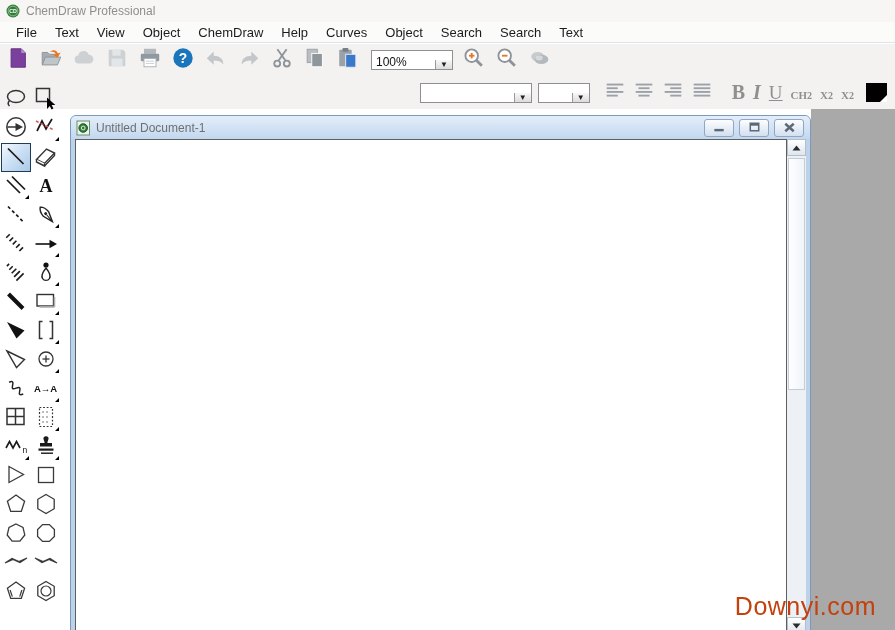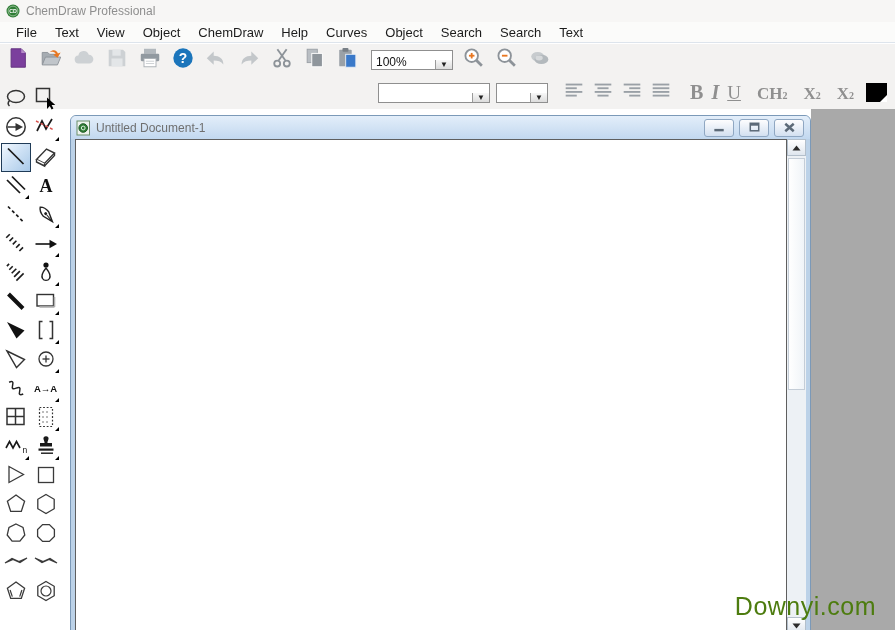--- a/index.html
+++ b/index.html
@@ -28,21 +28,21 @@
                 display:flex;align-items:center;justify-content:center;font-size:8px;color:#222;}
   #zoom-combo{width:82px;margin:0 8px 0 3px;}
   #font-combo{width:112px;margin-right:6px;}
   #size-combo{width:52px;margin-right:12px;}
   .align-btn{width:27px;height:24px;display:flex;align-items:center;justify-content:center;margin-right:2px;}
   .style-btn{margin:0 4px;color:#8f8f8f;font-family:"Liberation Serif",serif;display:flex;align-items:baseline;}
   .g-bold{font-weight:bold;font-size:20px;}
   .g-italic{font-style:italic;font-weight:bold;font-size:20px;}
   .g-underline{font-size:19px;text-decoration:underline;}
   .g-script{font-weight:bold;font-size:15px;}
-  .g-script .base{font-size:17px;margin-left:8px;}
+  .g-script .base{font-size:11px;}
   .style-btn sub,.style-btn sup{font-size:10px;font-weight:bold;}
   #color-swatch{position:relative;width:21px;height:19px;background:#000;margin-left:8px;}
   #color-swatch::after{content:"";position:absolute;right:0;bottom:0;width:0;height:0;
                        border-right:7px solid #fff;border-top:7px solid transparent;}
 
   
   #palette{position:absolute;left:1px;top:85px;display:grid;grid-template-columns:30px 30px;
            grid-auto-rows:29px;z-index:5;}
   .tool{position:relative;display:flex;align-items:center;justify-content:center;}
   .tool.selected{background:linear-gradient(135deg,#f2f8fe 0%,#cfe2f5 45%,#a9c9e8 100%);
@@ -66,21 +66,21 @@
   #vscroll{position:absolute;right:0;top:0;width:19px;bottom:0;background:#edf1f5;}
   .scroll-btn{position:absolute;left:0;width:19px;height:17px;background:linear-gradient(#ffffff,#dfe6ee);
               border:1px solid #b3bfcb;box-sizing:border-box;display:flex;align-items:center;justify-content:center;}
   #scroll-up{top:0;}
   #scroll-down{bottom:0;}
   #scroll-thumb{position:absolute;left:1px;right:1px;top:19px;height:232px;
                 background:linear-gradient(90deg,#ffffff,#f0f4f8);border:1px solid #c4cdd7;box-sizing:border-box;}
 
   
   #watermark{position:absolute;right:19px;top:592px;font-size:25px;font-weight:500;
-             letter-spacing:.5px;color:#4d7c0f;z-index:10;}
+             letter-spacing:.5px;color:#c2410c;z-index:10;}
 </style>
 </head>
 <body>
 
 <div id="app">
 
   <div id="titlebar">
     <svg width="14" height="14" viewBox="0 0 14 14">
       <circle cx="7" cy="7" r="6.5" fill="#2f7d36"></circle>
       <circle cx="7" cy="7" r="4.9" fill="none" stroke="#8fba8f" stroke-width="1"></circle>

